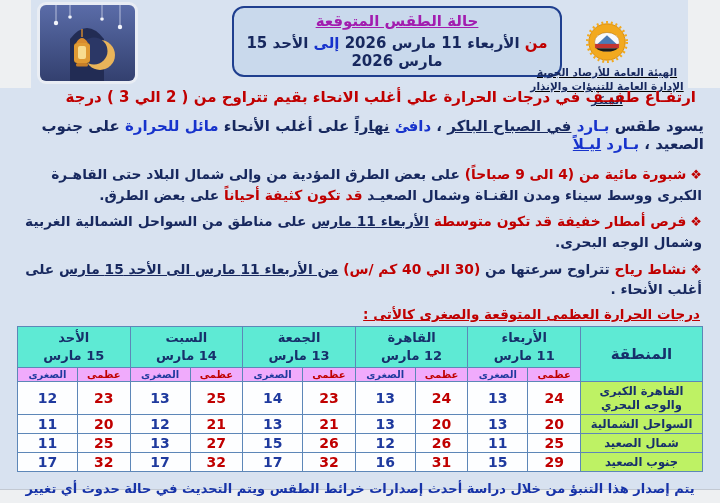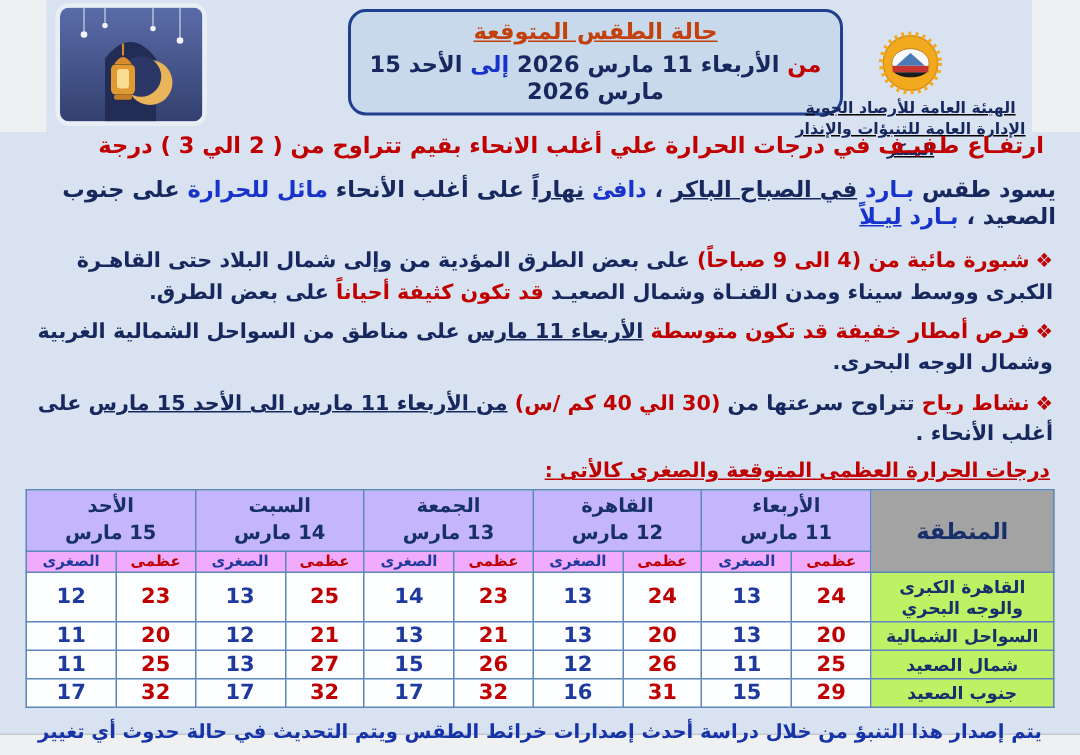--- a/index.html
+++ b/index.html
@@ -6,21 +6,21 @@
   body { background:#ffffff; font-family:"DejaVu Sans", sans-serif; }
   .canvas { position:relative; width:720px; height:503px; background:#eef0f2; overflow:hidden; direction:rtl; }
   .doc { position:absolute; left:0; right:0; top:0; bottom:13px; background:#d8e2f0; border-bottom:1px solid #c3c9d2; }
   .corner { position:absolute; top:0; height:88px; background:#eef0f2; }
   .corner.l { left:0; width:31px; }
   .corner.r { right:0; width:32px; }
 
   
   .art { position:absolute; left:40px; top:5px; width:95px; height:76px; border-radius:6px; overflow:hidden; box-shadow:0 0 0 3px #e9edf4; }
   .title-box { position:absolute; left:232px; top:6px; width:330px; min-height:62px; background:#c9d9ec; border:2px solid #1f3f8f; border-radius:12px; padding:4px 6px 5px; text-align:center; }
-  .title-main { color:#c2410c; font-weight:bold; font-size:15px; text-decoration:underline; }
+  .title-main { color:#a21caf; font-weight:bold; font-size:15px; text-decoration:underline; }
   .title-range { font-size:15px; font-weight:bold; color:#17285e; margin-top:4px; }
   .agency { position:absolute; right:34px; top:21px; width:158px; text-align:center;text-decoration:underline; }
   .agency .logo { width:42px; height:42px; margin:0 auto 2px; }
   .agency-name, .agency-dept { color:#17285e; font-weight:bold; font-size:10.5px; line-height:1.35; }
 
   
   .main { position:absolute; top:88px; left:10px; right:10px; }
   .headline { color:#c00000; font-weight:bold; font-size:15px; text-align:right; padding-right:14px; }
   .intro { font-size:15px; font-weight:bold; color:#17285e; text-align:right; padding-right:6px; margin-top:11px; }
   .bullets { list-style:none; margin-top:11px; padding:0 8px 0 14px; }
@@ -29,22 +29,22 @@
   .seg.dark { color:#17285e; }
   .seg.navy { color:#17285e; }
   .seg.red { color:#c00000; }
   .seg.blue { color:#1733cc; }
   .seg.u { text-decoration:underline; }
 
   
   .table-title { color:#c00000; font-size:13.5px; font-weight:bold; text-decoration:underline; text-align:right; margin:4px 10px 4px 0; }
   table { width:calc(100% - 14px); margin:0 7px; border-collapse:collapse; }
   th, td { border:1px solid #5d87b8; text-align:center; }
-  th.region-th { background:#a3a3a3; color:#17306b; font-size:15px; font-weight:bold; width:122px; }
-  th.day-th { background:#c4b5fd; color:#17306b; font-size:13px; font-weight:bold; padding:2px 0 3px; line-height:1.35; }
+  th.region-th { background:#5eead4; color:#17306b; font-size:15px; font-weight:bold; width:122px; }
+  th.day-th { background:#5eead4; color:#17306b; font-size:13px; font-weight:bold; padding:2px 0 3px; line-height:1.35; }
   th.sub { background:#f0abfc; font-size:10px; font-weight:bold; padding:1px 0; }
   th.sub.max { color:#c00000;margin-left:28px; }
   th.sub.min { color:#1f3a9e; }
   td.t { background:#fdfeff; font-size:14px; font-weight:bold; padding:1px 0; }
   td.t.max { color:#c00000; }
   td.t.min { color:#1f3a9e; }
   td.region { background:#bef264; color:#17306b; font-size:11.5px; font-weight:bold; padding:2px 3px; }
 
   
   .footnote { text-align:center; color:#1733a8; font-size:13px; font-weight:bold; margin-top:9px; }

